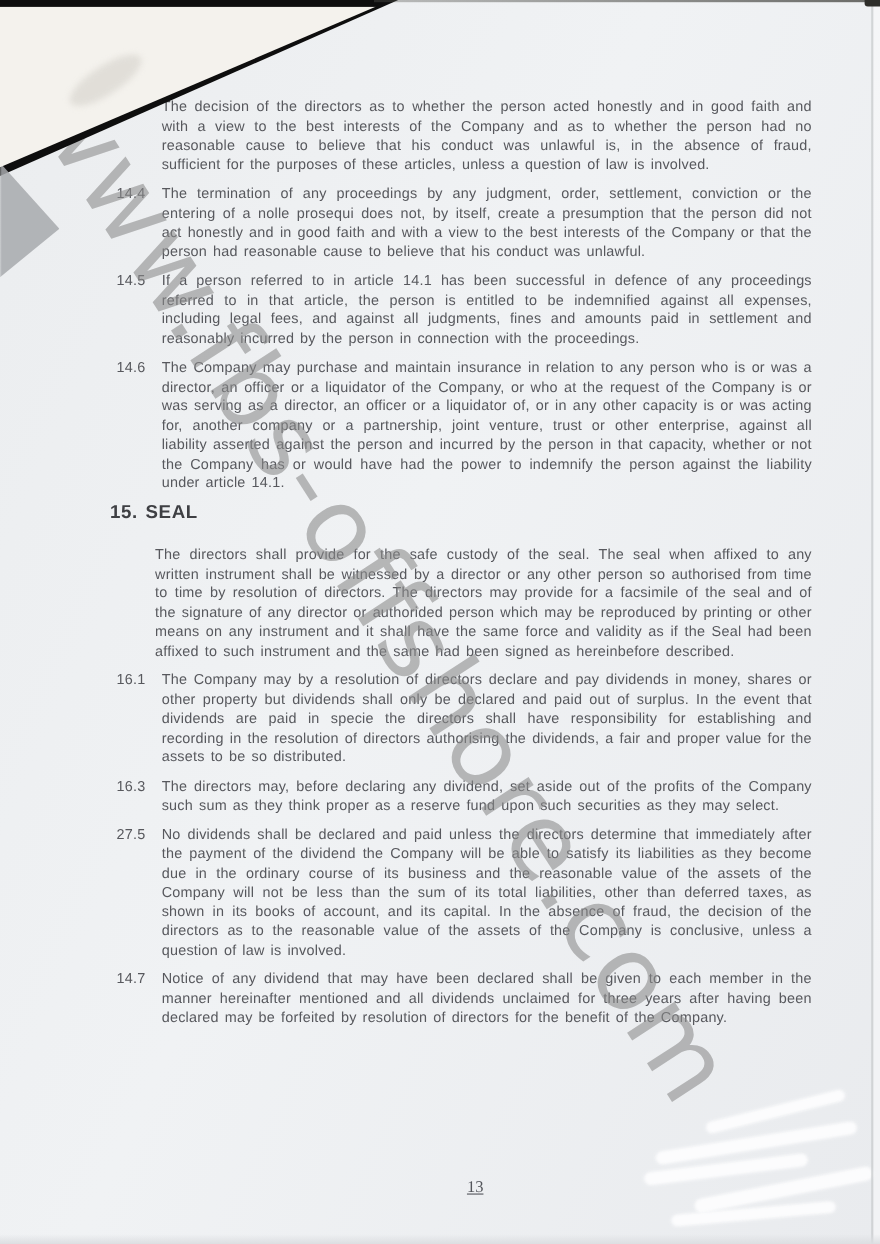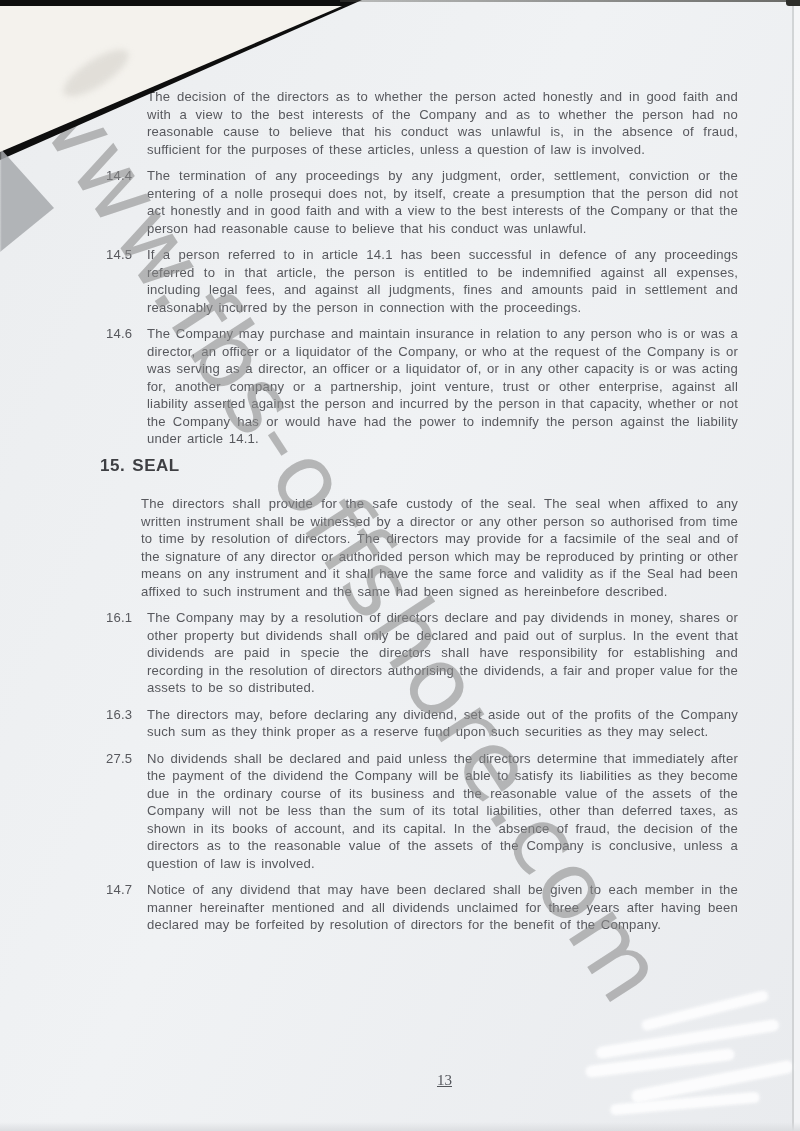--- a/index.html
+++ b/index.html
@@ -24,21 +24,21 @@
   .cnum{flex:0 0 41px;}
   .ctext{flex:1 1 auto;margin:0;text-align:justify;}
   .sec{
     font-size:17px;font-weight:bold;color:#3e3f43;
     letter-spacing:.5px;word-spacing:2px;
     margin:9px 0 21px 0;
   }
   .sec2{margin:7px 0 17px 0;}
   .indent{margin:0 0 9px 41px;text-align:justify;}
   .pagenum{
-    position:absolute;left:392px;top:1072px;width:60px;text-align:right;
+    position:absolute;left:402px;top:1072px;width:60px;text-align:center;
     font-family:"Liberation Serif","DejaVu Serif",serif;
     font-size:15px;color:#53555b;z-index:2;text-decoration:underline;
   }
 
   
   .watermark{
     position:absolute;left:98px;top:54px;
     transform:rotate(57deg);transform-origin:0 0;
     font-family:"DejaVu Sans","Liberation Sans",sans-serif;
     font-size:94px;letter-spacing:2px;white-space:nowrap;

